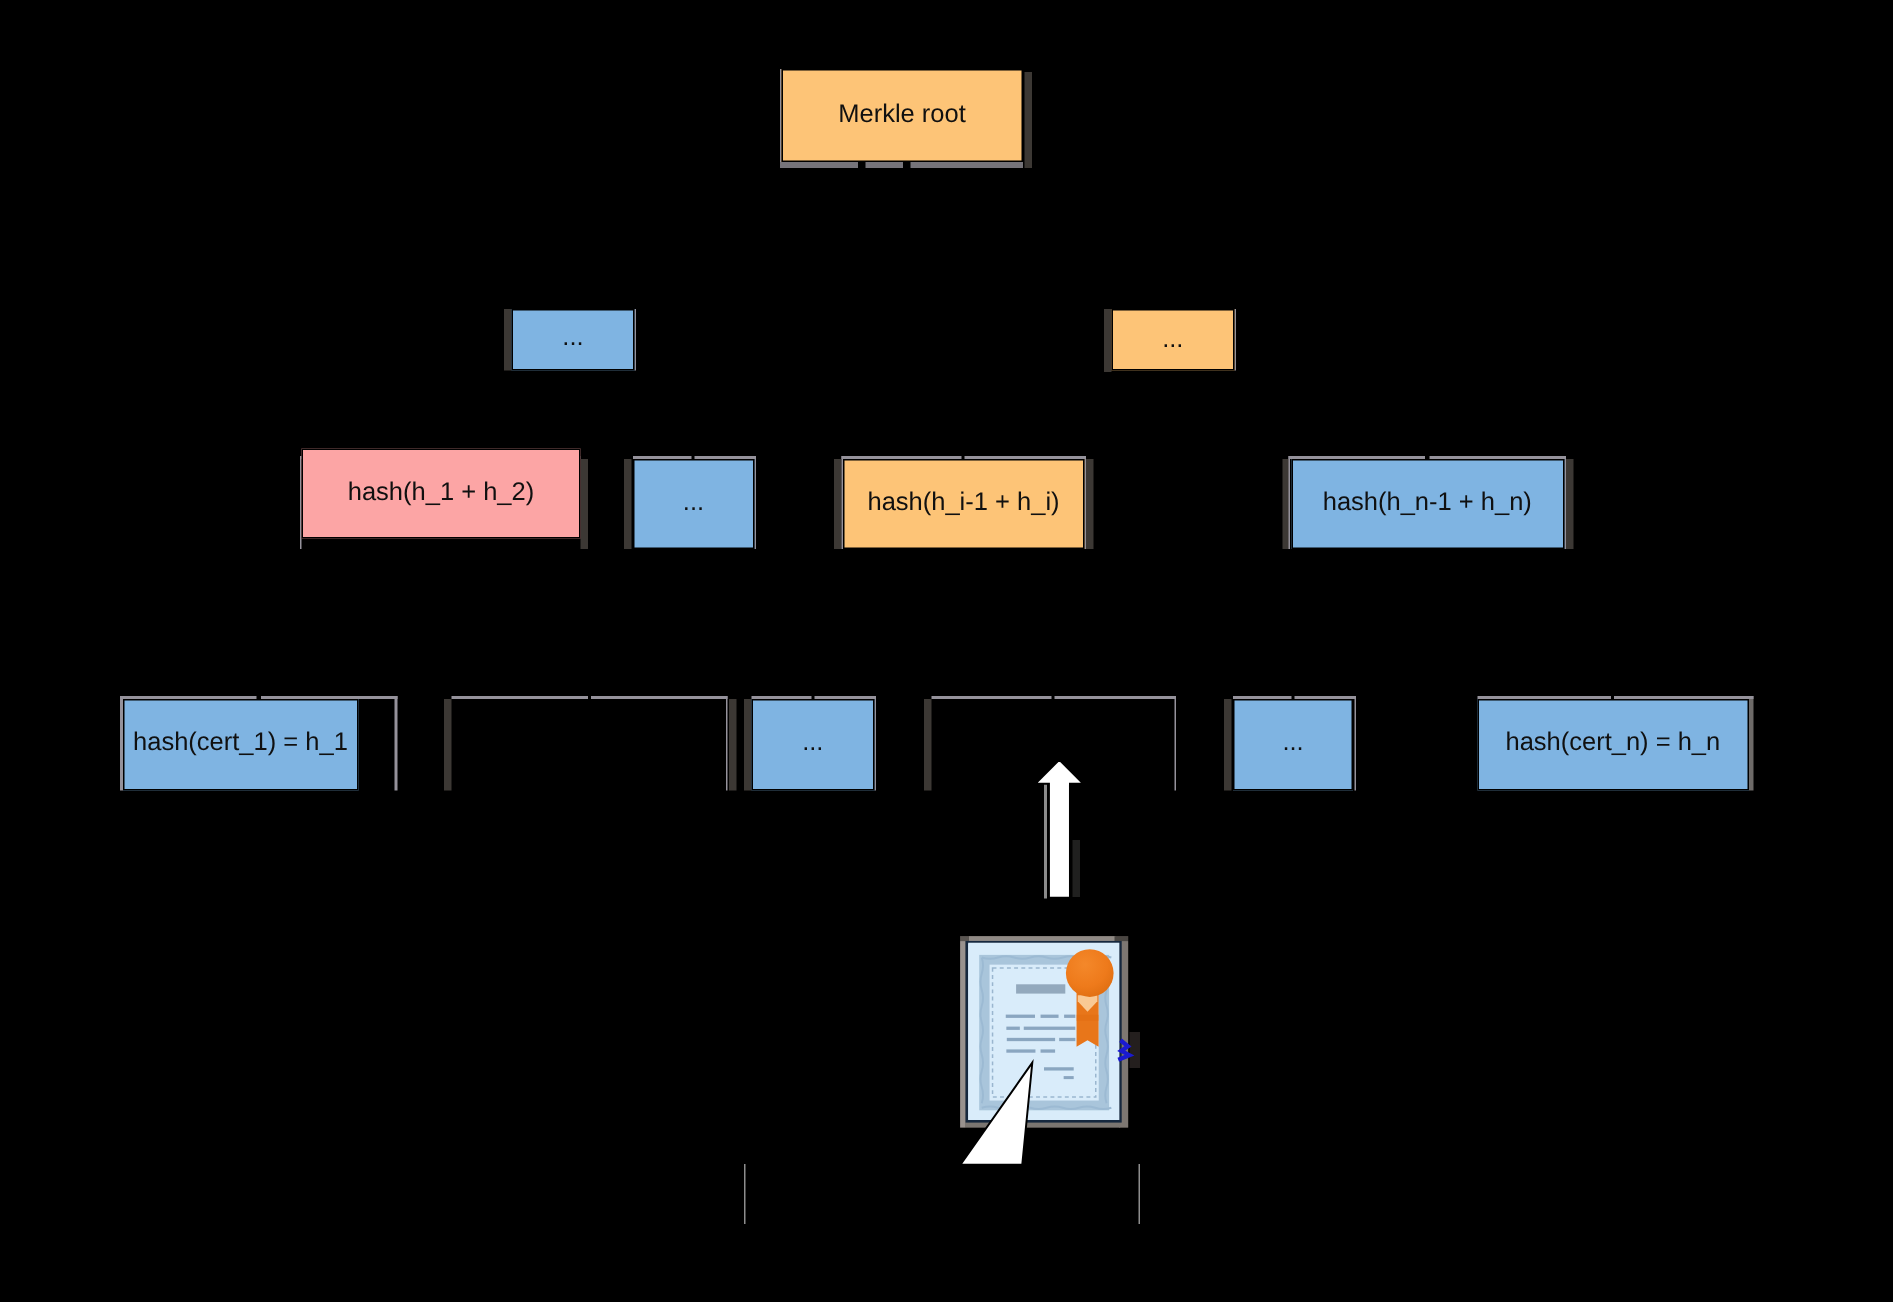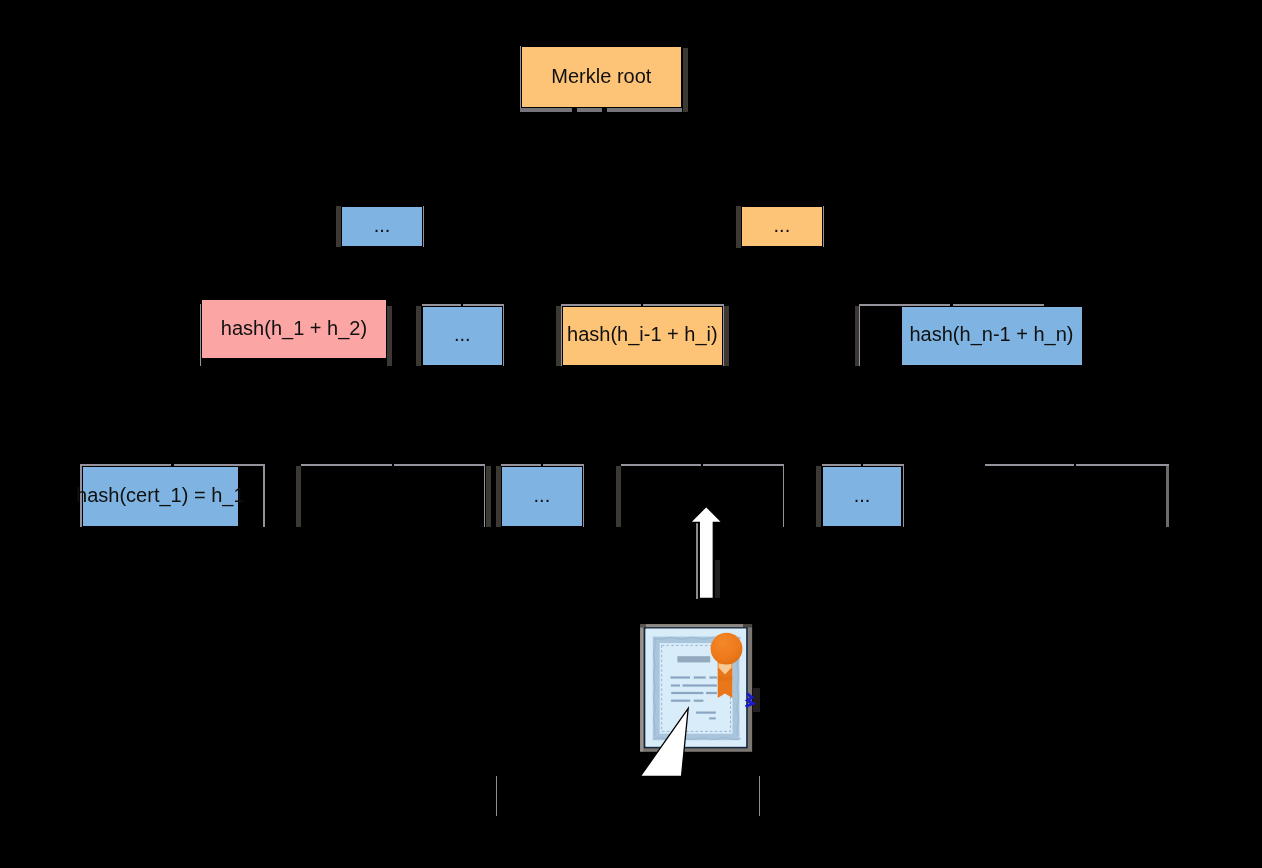--- a/index.html
+++ b/index.html
@@ -1,20 +1,20 @@
 <!DOCTYPE html>
 <html><head>
 <meta charset="utf-8">
 <title>Merkle tree of certificate hashes</title>
 <style>
   html,body{margin:0;padding:0;background:#000;}
   #stage{position:relative;width:1262px;height:868px;background:#000;overflow:hidden;
          font-family:"Liberation Sans",sans-serif;}
   .node{position:absolute;box-sizing:border-box;display:flex;align-items:center;justify-content:center;
-        font-size:20px;color:#101010;line-height:1;white-space:nowrap;letter-spacing:0;}
+        font-size:17px;color:#101010;line-height:1;white-space:nowrap;letter-spacing:0;}
   .node > span{position:relative;top:-1.6px;}
   .jbar{position:absolute;background:#3c3834;pointer-events:none;}
   .callout{position:absolute;background:#ffffff;color:#000;box-sizing:border-box;
            left:499px;top:776px;width:258px;height:38px;border-radius:3px;
            display:flex;align-items:center;padding-left:5px;font-size:18px;line-height:1;
            white-space:pre;z-index:7;}
   .mono{font-family:"Liberation Mono",monospace;font-size:17.5px;}
   .callout span{position:relative;top:-1.5px;}
   .callout-halo{position:absolute;left:496px;top:775.5px;width:264px;height:40px;z-index:6;
                 box-sizing:border-box;}
@@ -150,21 +150,21 @@
     <div class="jbar" style="left: 641.3px; top: 303.3px; width: 2.2px; height: 3.4px; background: rgb(0, 0, 0);"></div>
     <div class="node" style="left: 562px; top: 305.7px; width: 160.7px; height: 60.2px; background: rgb(253, 196, 119); border: 1.9px solid rgb(0, 0, 0); text-align: center;">
       <span>hash(h_i-1 + h_i)</span>
     </div>
     <div class="jbar" style="left: 855px; top: 306.1px; width: 5px; height: 59.9px; background: rgb(60, 56, 52);"></div>
     <div class="jbar" style="left: 1043.8px; top: 306.1px; width: 5.4px; height: 59.9px; background: rgb(60, 56, 52);"></div>
     <div class="jbar" style="left: 859.1px; top: 304.3px; width: 1.4px; height: 61.6px; background: rgb(149, 146, 155);"></div>
     <div class="jbar" style="left: 1042.5px; top: 304.3px; width: 1.4px; height: 61.6px; background: rgb(149, 146, 155);"></div>
     <div class="jbar" style="left: 859.1px; top: 304.3px; width: 184.8px; height: 1.4px; background: rgb(149, 146, 155);"></div>
     <div class="jbar" style="left: 950.4px; top: 303.3px; width: 2.2px; height: 3.4px; background: rgb(0, 0, 0);"></div>
-    <div class="node" style="left: 860.5px; top: 305.7px; width: 182px; height: 60.2px; background: rgb(127, 180, 226); border: 1.9px solid rgb(0, 0, 0); margin-left: 40px;">
+    <div class="node" style="left: 860.5px; top: 305.7px; width: 182px; height: 60.2px; background: rgb(127, 180, 226); border: 1.9px solid rgb(0, 0, 0);">
       <span>hash(h_n-1 + h_n)</span>
     </div>
     <div class="jbar" style="left: 80.4px; top: 464.2px; width: 1.4px; height: 63px; background: rgb(149, 146, 155);"></div>
     <div class="jbar" style="left: 263.3px; top: 464.2px; width: 1.4px; height: 63px; background: rgb(149, 146, 155);"></div>
     <div class="jbar" style="left: 80.4px; top: 464.2px; width: 184.3px; height: 1.4px; background: rgb(149, 146, 155);"></div>
     <div class="jbar" style="left: 171.4px; top: 463.2px; width: 2.2px; height: 3.4px; background: rgb(0, 0, 0);"></div>
     <div class="node" style="left: 81.8px; top: 465.6px; width: 157px; height: 61.6px; background: rgb(127, 180, 226); border: 1.9px solid rgb(0, 0, 0);">
       <span>hash(cert_1) = h_1</span>
     </div>
     <div class="jbar" style="left: 296px; top: 466px; width: 5.2px; height: 61.3px; background: rgb(60, 56, 52);"></div>
@@ -186,13 +186,16 @@
     <div class="jbar" style="left: 816px; top: 466px; width: 5px; height: 61.3px; background: rgb(60, 56, 52);"></div>
     <div class="jbar" style="left: 902.5px; top: 464.2px; width: 1.4px; height: 63px; background: rgb(149, 146, 155);"></div>
     <div class="jbar" style="left: 821.6px; top: 464.2px; width: 82.3px; height: 1.4px; background: rgb(149, 146, 155);"></div>
     <div class="jbar" style="left: 860.9px; top: 463.2px; width: 2.2px; height: 3.4px; background: rgb(0, 0, 0);"></div>
     <div class="node" style="left: 821.6px; top: 465.6px; width: 80.9px; height: 61.6px; background: rgb(127, 180, 226); border: 1.9px solid rgb(0, 0, 0);">
       <span>...</span>
     </div>
     <div class="jbar" style="left: 1165.8px; top: 464.2px; width: 3.5px; height: 63px; background: rgb(109, 106, 104);"></div>
     <div class="jbar" style="left: 984.7px; top: 464.2px; width: 184.6px; height: 1.4px; background: rgb(149, 146, 155);"></div>
     <div class="jbar" style="left: 1074.2px; top: 463.2px; width: 2.2px; height: 3.4px; background: rgb(0, 0, 0);"></div>
+    <div class="node" style="left: 984.7px; top: 465.6px; width: 181.1px; height: 61.6px; background: rgb(127, 180, 226); border: 1.9px solid rgb(0, 0, 0);">
+      <span>hash(cert_n) = h_n</span>
+    </div>
   </div>
 
 </body></html>

